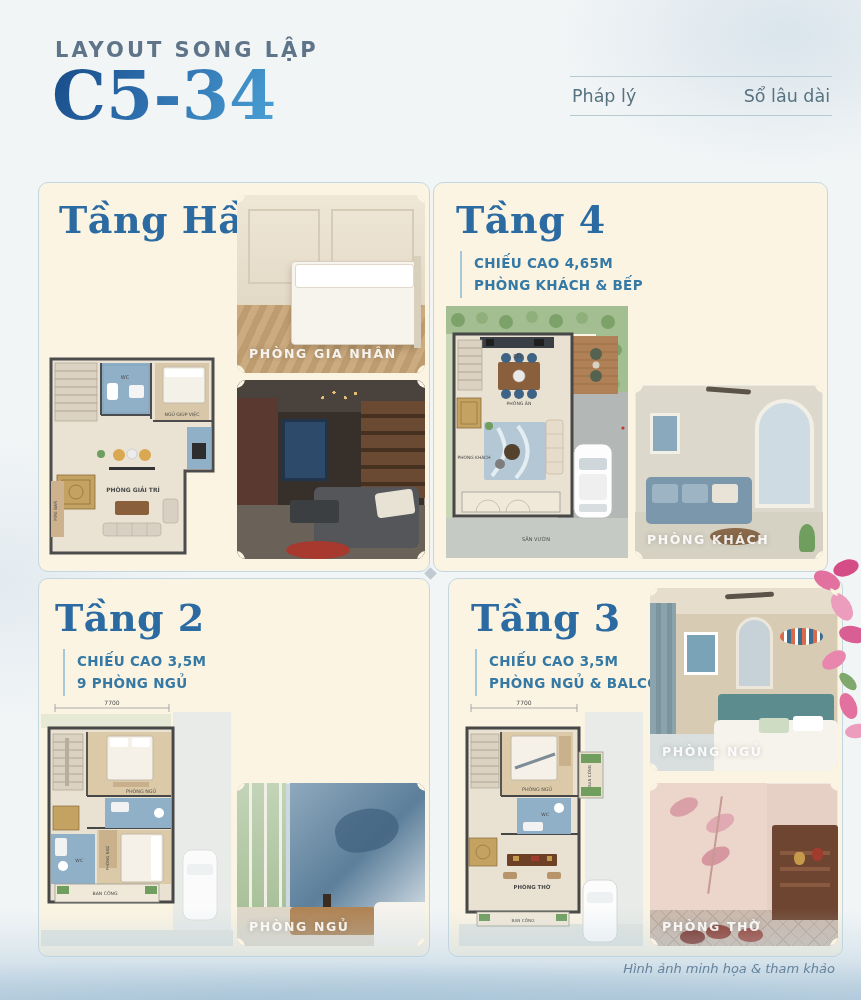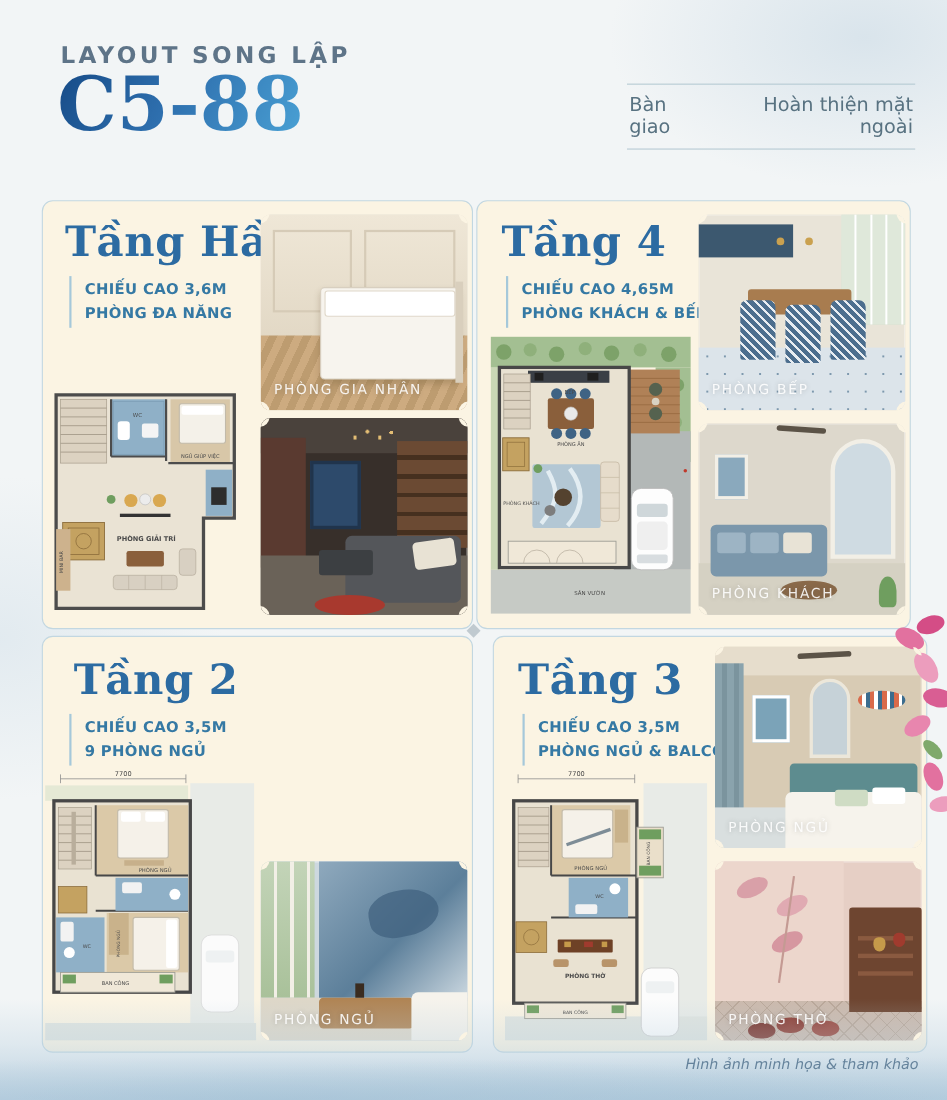--- a/index.html
+++ b/index.html
@@ -37,21 +37,21 @@
 
   .floor-title{position:absolute;margin:0;font-family:"DejaVu Serif","Liberation Serif",serif;
     font-weight:600;font-size:38px;color:#2c6ba2;letter-spacing:.5px;line-height:1;}
   .specs{position:absolute;border-left:2px solid #a5c8da;padding:2px 0 2px 12px;
     color:#3579a4;font-weight:700;font-size:13.5px;line-height:1.6;letter-spacing:.3px;}
 
   
   .photo{position:absolute;border-radius:9px;overflow:hidden;background:#cfcac0;
     box-shadow:0 0 0 1px rgba(255,255,255,.45) inset;}
   .photo .cap{position:absolute;left:12px;bottom:9px;z-index:8;color:rgba(255,255,255,.88);
-    font-size:12.5px;letter-spacing:1.6px;font-weight:400;text-transform:uppercase;
+    font-size:12.5px;letter-spacing:1.6px;font-weight:700;text-transform:uppercase;
     text-shadow:0 0 5px rgba(60,60,60,.25);line-height:1.5;}
   .cap-wrap{width:120px;}
   .nb{position:absolute;width:18px;height:18px;background:#fbf4e3;border-radius:50%;z-index:7;}
   .nb-tl{left:-10px;top:-10px}.nb-tr{right:-10px;top:-10px}
   .nb-bl{left:-10px;bottom:-10px}.nb-br{right:-10px;bottom:-10px}
   .L{position:absolute;}
 
   
   .plan{position:absolute;}
   .plan svg{display:block;width:100%;height:100%;}
@@ -68,35 +68,31 @@
     font-size:13px;color:#65839c;z-index:3;}
 </style>
 </head>
 <body>
 
 <div class="page">
   <div class="wash-tr"></div>
   <div class="wash-l"></div>
 
   <div class="kicker">LAYOUT SONG LẬP</div>
-  <div class="code">C5-88</div>
+  <div class="code">C5-34</div>
 
   <div class="info-table">
     <div class="info-row">
-      <span class="lbl">Bàn giao</span>
-      <span class="val">Hoàn thiện mặt ngoài</span>
+      <span class="lbl">Pháp lý</span>
+      <span class="val">Sổ lâu dài</span>
     </div>
   </div>
 
   <section class="card card-a">
     <h2 class="floor-title" style="left:20px;top:18px;">Tầng Hầm</h2>
-    <div class="specs" style="left:24px;top:68px;">
-      <div>CHIẾU CAO 3,6M</div>
-      <div>PHÒNG ĐA NĂNG</div>
-    </div>
 
     <div class="photo" style="left:198px;top:12px;width:188px;height:178px;background:#e8dfcf;">
       <div class="L" style="left:0;top:0;width:100%;height:64%;background:linear-gradient(#efe7d7,#e2d8c5);"></div>
       <div class="L" style="left:6%;top:8%;width:36%;height:40%;border:2px solid #d6cbb7;"></div>
       <div class="L" style="left:50%;top:8%;width:42%;height:40%;border:2px solid #d6cbb7;"></div>
       <div class="L" style="left:0;bottom:0;width:100%;height:38%;background:repeating-linear-gradient(115deg,#cdab80 0 7px,#bd9c70 7px 14px);"></div>
       <div class="L" style="right:4%;bottom:16%;width:66%;height:46%;background:#f7f4ee;border:1px solid #d8cfc0;border-radius:4px;box-shadow:0 4px 6px rgba(90,70,40,.25);"></div>
       <div class="L" style="right:6%;bottom:48%;width:62%;height:12%;background:#ffffff;border-radius:3px;border:1px solid #e0d8ca;"></div>
       <div class="L" style="right:2%;bottom:14%;width:4%;height:52%;background:#d9cfbd;"></div>
       <span class="cap">PHÒNG GIA NHÂN</span>
@@ -159,35 +155,20 @@
     </div>
   </section>
 
   <section class="card card-b">
     <h2 class="floor-title" style="left:22px;top:18px;">Tầng 4</h2>
     <div class="specs" style="left:26px;top:68px;">
       <div>CHIẾU CAO 4,65M</div>
       <div>PHÒNG KHÁCH &amp; BẾP</div>
     </div>
 
-    <div class="photo" style="left:201px;top:12px;width:188px;height:178px;background:#e9e4d8;">
-      <div class="L" style="left:0;top:5%;width:46%;height:17%;background:#3c586f;"></div>
-      <div class="L" style="right:0;top:0;width:31%;height:56%;background:repeating-linear-gradient(90deg,#dfe8da 0 12px,#ffffff 12px 14px),linear-gradient(#dfe8da,#cfdcc9);"></div>
-      <div class="L" style="left:38%;top:12%;width:7px;height:7px;border-radius:50%;background:#caa14f;box-shadow:26px 0 0 #caa14f;"></div>
-      <div class="L" style="left:0;bottom:0;width:100%;height:32%;background:radial-gradient(circle 2px at 8px 8px,#7d98ad 60%,transparent 62%) 0 0/16px 16px,#dce4ea;"></div>
-      <div class="L" style="left:24%;top:38%;width:50%;height:13%;background:#a87c4f;border-radius:3px;"></div>
-      <div class="L" style="left:20%;top:44%;width:17%;height:30%;background:repeating-linear-gradient(45deg,#4c6e8e 0 4px,#e8edf2 4px 6px);border-radius:6px 6px 2px 2px;"></div>
-      <div class="L" style="left:42%;top:46%;width:17%;height:30%;background:repeating-linear-gradient(45deg,#4c6e8e 0 4px,#e8edf2 4px 6px);border-radius:6px 6px 2px 2px;"></div>
-      <div class="L" style="left:64%;top:44%;width:17%;height:30%;background:repeating-linear-gradient(45deg,#4c6e8e 0 4px,#e8edf2 4px 6px);border-radius:6px 6px 2px 2px;"></div>
-      <span class="cap">PHÒNG BẾP</span>
-      <i class="nb nb-tl"></i>
-        <i class="nb nb-tr"></i>
-        <i class="nb nb-bl"></i>
-        <i class="nb nb-br"></i>
-    </div>
 
     <div class="plan" style="left:12px;top:123px;width:182px;height:252px;">
       <svg viewBox="0 0 182 252">
         <rect x="0" y="0" width="182" height="28" fill="#a3bf92"></rect>
         <circle cx="12" cy="14" r="7" fill="#7da269"></circle>
           <circle cx="36" cy="12" r="6" fill="#8fb07b"></circle>
         <circle cx="60" cy="16" r="7" fill="#7da269"></circle>
           <circle cx="86" cy="11" r="6" fill="#8fb07b"></circle>
         <circle cx="110" cy="15" r="7" fill="#7da269"></circle>
           <circle cx="136" cy="12" r="6" fill="#8fb07b"></circle>
@@ -253,21 +234,21 @@
       <div class="L" style="right:4%;bottom:4%;width:9%;height:16%;background:#6f9e5f;border-radius:50% 50% 20% 20%;"></div>
       <span class="cap">PHÒNG KHÁCH</span>
       <i class="nb nb-tl"></i>
         <i class="nb nb-tr"></i>
         <i class="nb nb-bl"></i>
         <i class="nb nb-br"></i>
     </div>
   </section>
 
   <section class="card card-c">
-    <h2 class="floor-title" style="left:28px;top:20px;">Tầng 2</h2>
+    <h2 class="floor-title" style="left:16px;top:20px;">Tầng 2</h2>
     <div class="specs" style="left:24px;top:70px;">
       <div>CHIẾU CAO 3,5M</div>
       <div>9 PHÒNG NGỦ</div>
     </div>
 
 
     <div class="plan" style="left:2px;top:115px;width:192px;height:252px;">
       <svg viewBox="0 0 192 252">
         <rect x="132" y="18" width="58" height="226" fill="#e8ebe7"></rect>
         <rect x="0" y="236" width="192" height="16" fill="#e0e4df"></rect>

